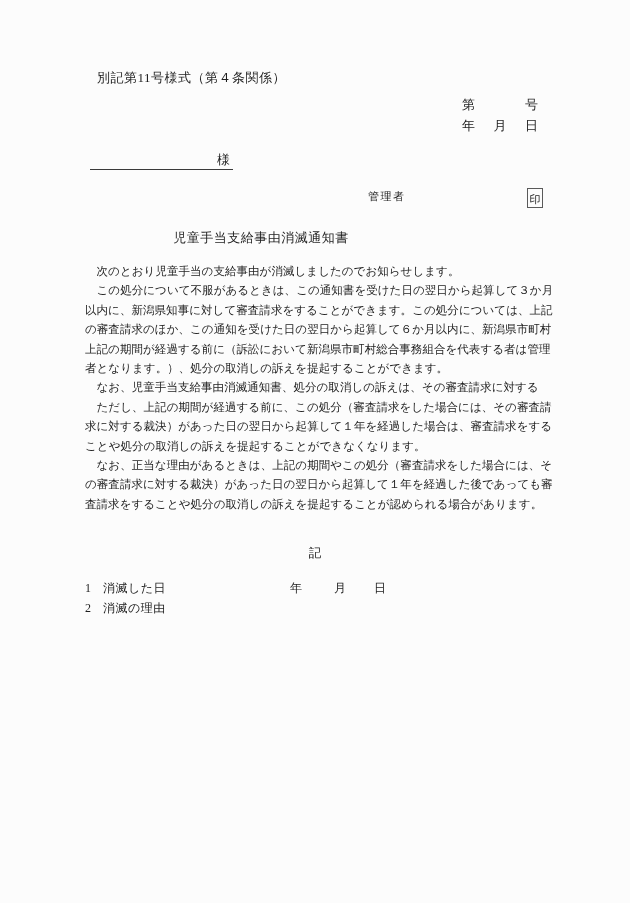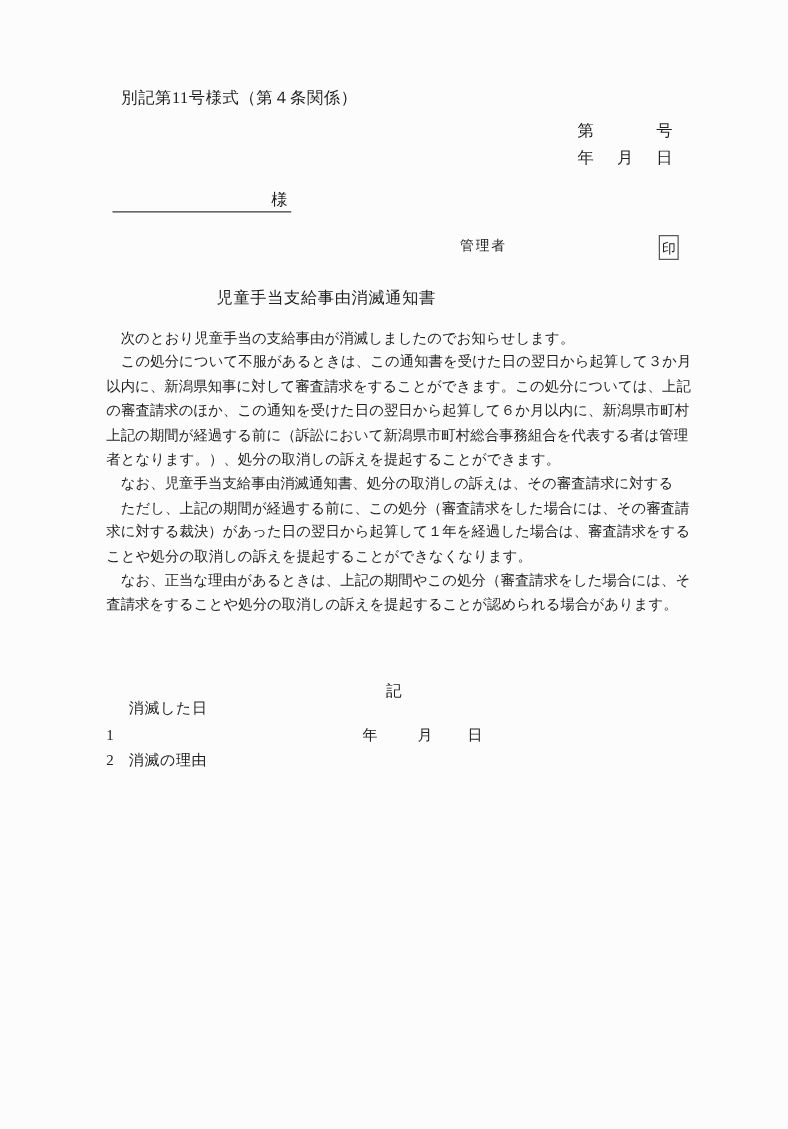--- a/index.html
+++ b/index.html
@@ -82,21 +82,21 @@
     letter-spacing: 0.05px;
   }
   .record-heading {
     left: 0; top: 545px;
     width: 630px;
     text-align: center;
     font-size: 12.5px;
   }
   .item-text { font-size: 12px; line-height: 14px; }
   .item1-num   { left: 85px;  top: 581px; }
-  .item1-label { left: 103px; top: 559px; letter-spacing: 0.5px; }
+  .item1-label { left: 103px; top: 581px; letter-spacing: 0.5px; }
   .item1-year  { left: 290px; top: 581px; }
   .item1-month { left: 334px; top: 581px; }
   .item1-day   { left: 374px; top: 581px; }
   .item2-num   { left: 85px;  top: 601px; }
   .item2-label { left: 103px; top: 601px; letter-spacing: 0.5px; }
 </style>
 </head>
 <body>
 
 <div class="page">
@@ -131,20 +131,21 @@
     <div class="body-line">　この処分について不服があるときは、この通知書を受けた日の翌日から起算して３か月</div>
     <div class="body-line">以内に、新潟県知事に対して審査請求をすることができます。この処分については、上記</div>
     <div class="body-line">の審査請求のほか、この通知を受けた日の翌日から起算して６か月以内に、新潟県市町村</div>
     <div class="body-line">上記の期間が経過する前に（訴訟において新潟県市町村総合事務組合を代表する者は管理</div>
     <div class="body-line">者となります。）、処分の取消しの訴えを提起することができます。</div>
     <div class="body-line">　なお、児童手当支給事由消滅通知書、処分の取消しの訴えは、その審査請求に対する</div>
     <div class="body-line">　ただし、上記の期間が経過する前に、この処分（審査請求をした場合には、その審査請</div>
     <div class="body-line">求に対する裁決）があった日の翌日から起算して１年を経過した場合は、審査請求をする</div>
     <div class="body-line">ことや処分の取消しの訴えを提起することができなくなります。</div>
     <div class="body-line">　なお、正当な理由があるときは、上記の期間やこの処分（審査請求をした場合には、そ</div>
+    <div class="body-line">の審査請求に対する裁決）があった日の翌日から起算して１年を経過した後であっても審</div>
     <div class="body-line">査請求をすることや処分の取消しの訴えを提起することが認められる場合があります。</div>
   </div>
 
   <div class="abs record-heading">記</div>
 
   <span class="abs item-text item1-num">1</span>
   <span class="abs item-text item1-label">消滅した日</span>
   <span class="abs item-text item1-year">年</span>
   <span class="abs item-text item1-month">月</span>
   <span class="abs item-text item1-day">日</span>

